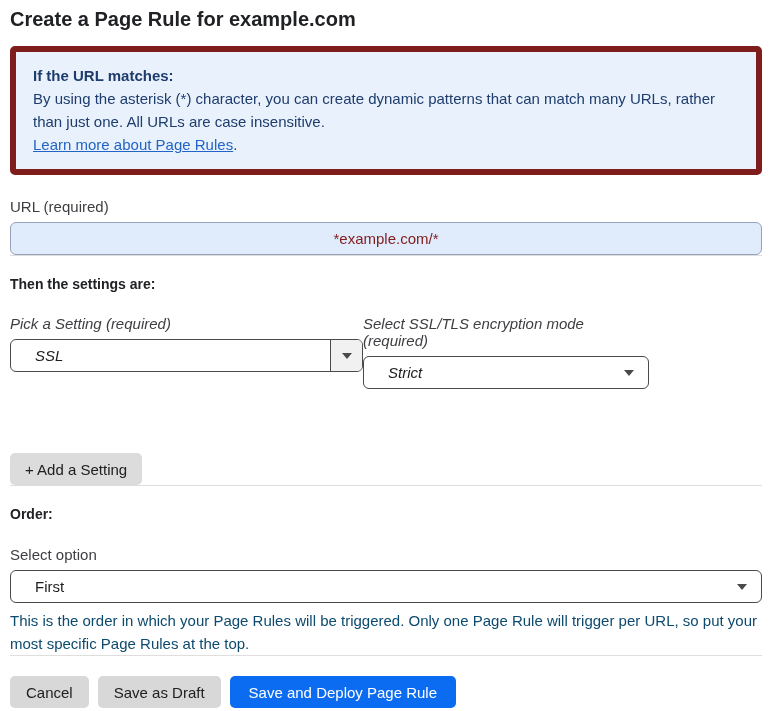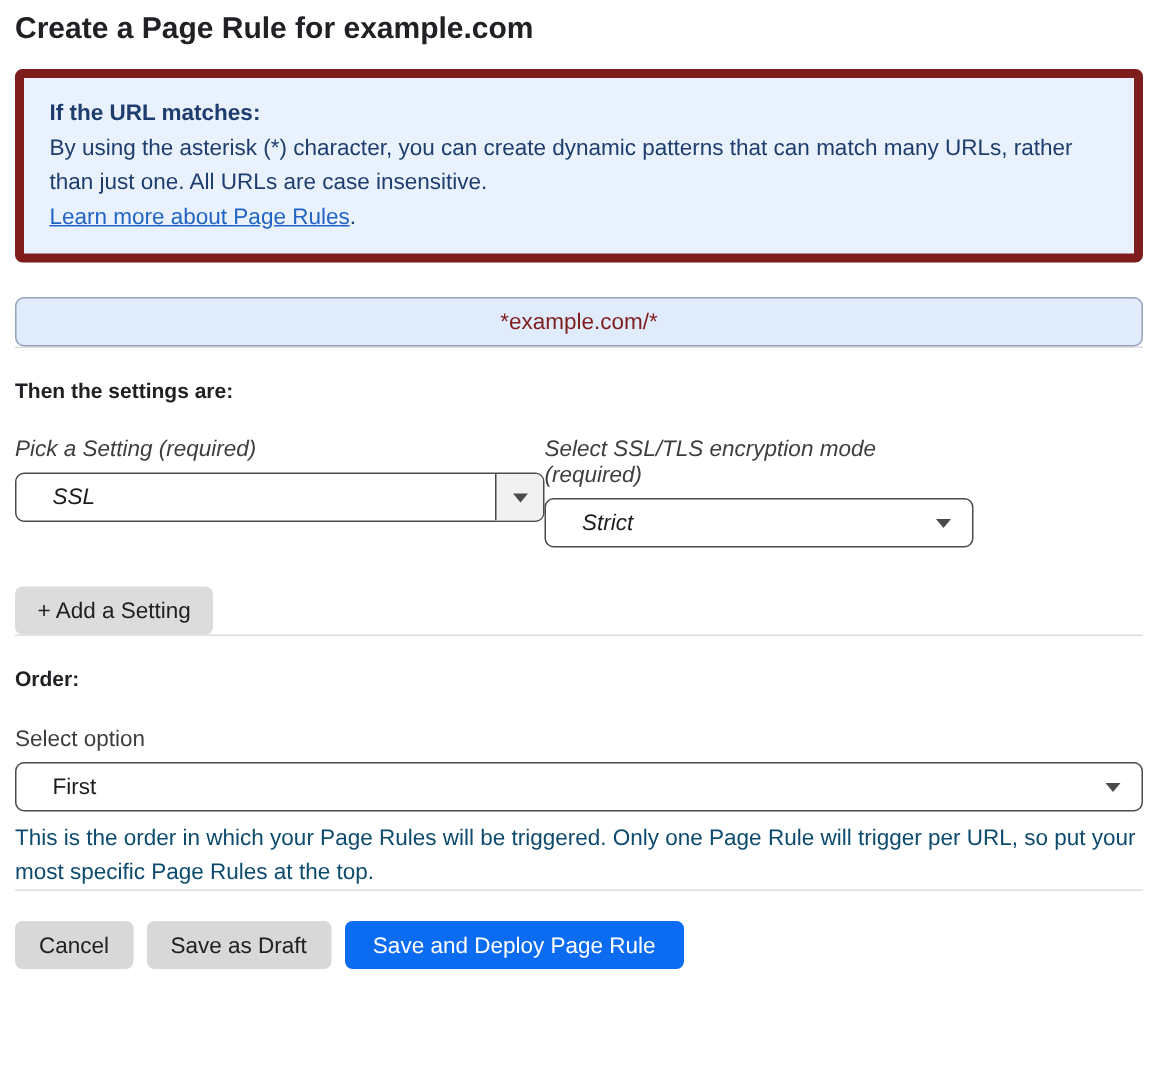--- a/index.html
+++ b/index.html
@@ -124,21 +124,21 @@
     border: none;
     border-radius: 5px;
     font-size: 15px;
     font-family: inherit;
     padding: 0 16px;
     cursor: pointer;
     white-space: nowrap;
   }
   .btn-gray { background: #d8d8d8; color: #202020; }
   .btn-blue { background: #0b6cf1; color: #ffffff; padding: 0 19px; }
-  .add-setting-btn { margin-top: 26px; padding: 0 15px; background: #dcdcdc; }
+  .add-setting-btn { margin-top: 64px; padding: 0 15px; background: #dcdcdc; }
 
   .order-label-group { margin-top: 24px; }
 
   p.help-text {
     margin: 6px 0 0 0;
     font-size: 15px;
     line-height: 23px;
     color: #0c4a6e;
   }
 
@@ -155,20 +155,21 @@
 
   <h1 class="page-title">Create a Page Rule for example.com</h1>
 
   <div class="info-box">
     <div class="info-heading">If the URL matches:</div>
     <div class="info-body">By using the asterisk (*) character, you can create dynamic patterns that can match many URLs, rather than just one. All URLs are case insensitive.</div>
     <div class="info-link-line"><a class="info-link">Learn more about Page Rules</a><span>.</span></div>
   </div>
 
   <div class="url-group">
+    <label class="field-label">URL (required)</label>
     <input class="url-input" type="text" value="*example.com/*" style="">
   </div>
 
   <hr class="divider divider-1">
 
   <h2 class="section-heading">Then the settings are:</h2>
 
   <div class="selects-row">
     <div class="col-setting">
       <label class="field-label">Pick a Setting (required)</label>

